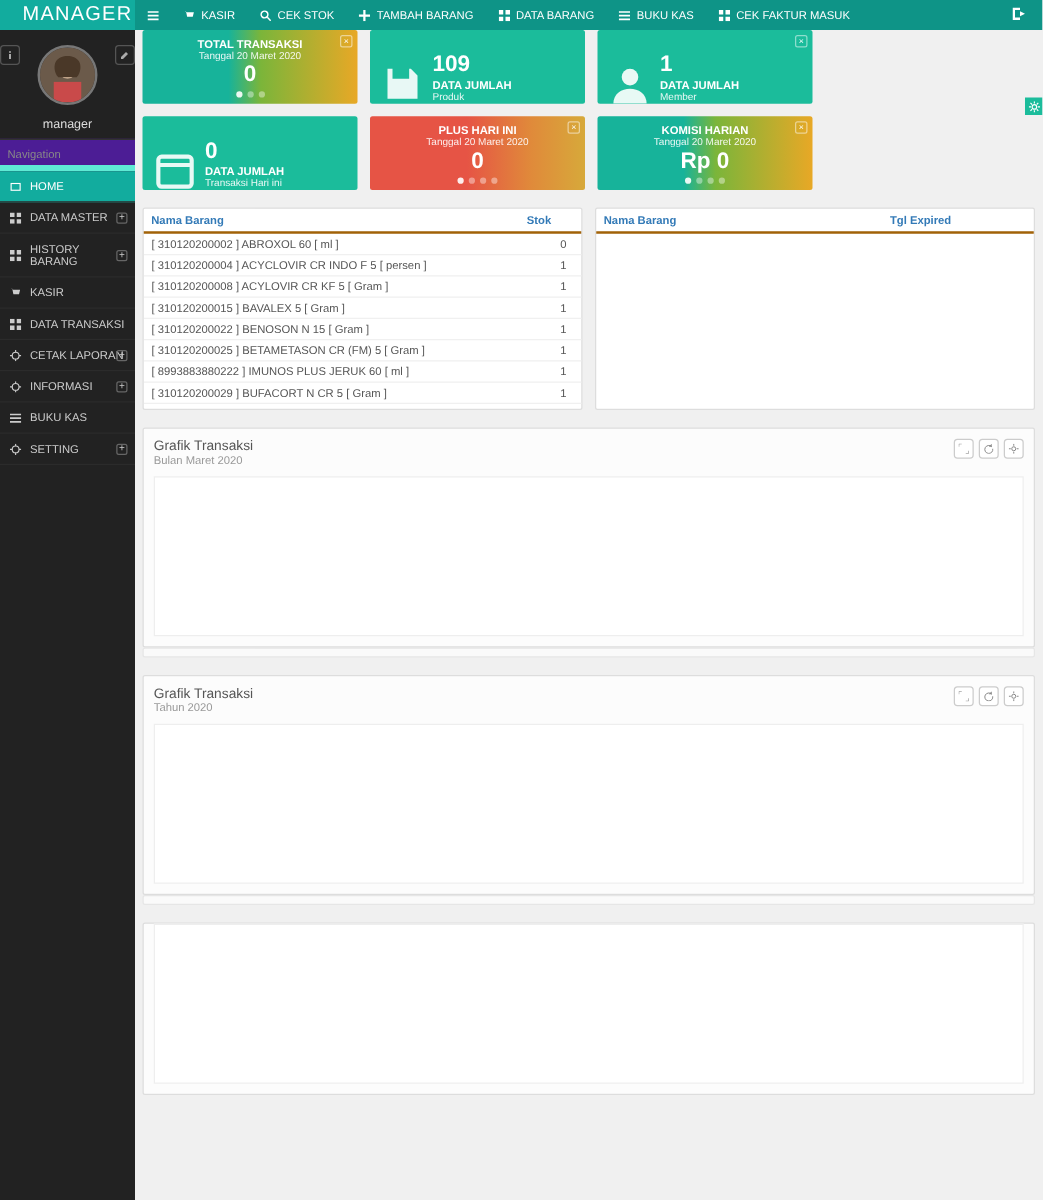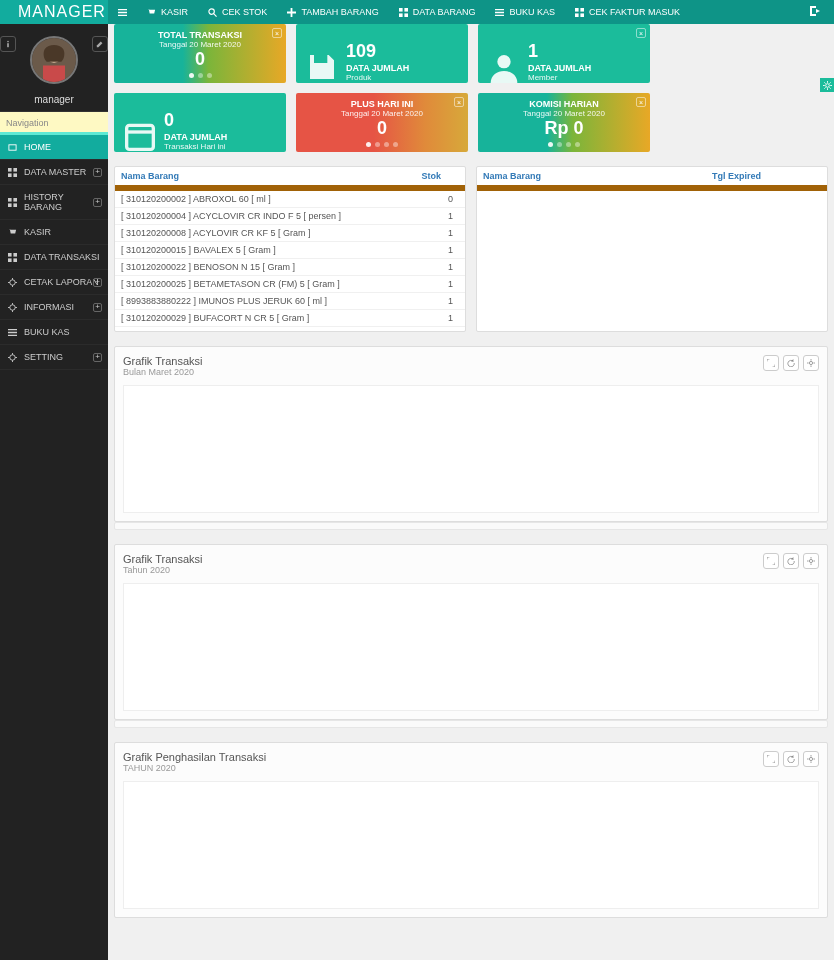--- a/index.html
+++ b/index.html
@@ -12,21 +12,21 @@
 .top-right{margin-left:auto;padding-right:14px;cursor:pointer}
 .layout{display:flex}
 .sidebar{width:108px;background:#222;color:#b8b8b8;min-height:936px}
 .user-block{padding:8px 0 6px;text-align:center}
 .avatar{width:48px;height:48px;border-radius:50%;border:2px solid #777;margin:0 auto 4px;overflow:hidden;background:#3a3a3a}
 .avatar svg{width:100%;height:100%}
 .user-btns{display:flex;justify-content:center;gap:6px;margin-top:4px}
 .user-btn{width:16px;height:16px;border:1px solid #555;border-radius:3px;display:flex;align-items:center;justify-content:center;cursor:pointer}
 .user-btn svg{width:8px;height:8px;fill:#aaa}
 .user-name{font-size:10px;margin-top:6px;color:#ddd}
-.nav-title{font-size:9px;color:#888;padding:6px 6px 4px;border-top:1px solid #333;border-bottom:3px solid #5eead4;background:#fef9c3}
+.nav-title{font-size:9px;color:#888;padding:6px 6px 4px;border-top:1px solid #333;border-bottom:5px solid #5eead4;background:#4c1d95}
 .nav-item{display:flex;align-items:center;padding:7px 8px;font-size:9px;color:#ccc;cursor:pointer;border-bottom:1px solid #2b2b2b;position:relative}
 .nav-item.active{background:#12ac9e;color:#fff}
 .nav-item svg{width:9px;height:9px;margin-right:7px;fill:currentColor;flex-shrink:0}
 .nav-item .expand{position:absolute;right:6px;width:9px;height:9px;border:1px solid #666;border-radius:2px;display:flex;align-items:center;justify-content:center;font-size:8px;line-height:1}
 .main{flex:1;min-width:0}
 .breadcrumb{padding:5px 8px;font-size:9px;color:#888}
 .breadcrumb .sep{margin:0 4px}
 .grid{display:flex;flex-wrap:wrap;gap:10px;padding:0 6px}
 .card{height:59px;border-radius:2px;position:relative;color:#fff;display:flex;align-items:flex-end;padding:0 10px;overflow:hidden}
 .card.w1{width:172px}
@@ -49,21 +49,21 @@
 .dot.on{background:rgba(255,255,255,.9)}
 .clock .time{font-size:22px;font-weight:300;letter-spacing:2px}
 .clock .date{font-size:8px}
 .clock-icons{display:flex;justify-content:space-around;width:100%;margin-top:4px}
 .clock-icons svg{width:10px;height:10px;fill:#fff}
 .row2{margin-top:10px}
 .panel-row{display:flex;gap:10px;padding:0 6px;margin-top:14px}
 .panel{background:#fff;border:1px solid #ddd;border-radius:2px;flex:1;min-width:0}
 .panel-h{padding:6px 8px;font-size:10px;color:#555;border-bottom:1px solid #e5e5e5}
 .tbl{width:100%;font-size:9px}
-.tbl-head{display:flex;font-weight:bold;color:#337ab7;padding:4px 6px;border-bottom:6px solid #a16207}
+.tbl-head{display:flex;font-weight:bold;color:#337ab7;padding:4px 6px;border-bottom:2px solid #a16207}
 .tbl-head .c2{margin-left:auto;padding-right:18px}
 .tbl-body{max-height:140px;overflow-y:scroll}
 .tbl-row{display:flex;padding:3px 6px;border-bottom:1px solid #f0f0f0;color:#555}
 .tbl-row .c2{margin-left:auto;padding-right:6px}
 .chart-panel{margin:14px 6px 0;background:#fcfcfc;border:1px solid #ddd;border-radius:2px}
 .chart-head{display:flex;align-items:flex-start;padding:8px}
 .chart-title{font-size:11px;color:#555}
 .chart-sub{font-size:9px;color:#999}
 .chart-tools{margin-left:auto;display:flex;gap:4px}
 .tool-btn{width:16px;height:16px;border:1px solid #ccc;border-radius:3px;background:#fff;display:flex;align-items:center;justify-content:center;cursor:pointer}
@@ -431,43 +431,18 @@
                   <circle cx="5" cy="5" r="2" fill="none" stroke="#888"></circle>
                   <path d="M5 0v2M5 8v2M0 5h2M8 5h2" stroke="#888"></path>
                 </svg>
               </div>
             </div>
           </div>
           <div class="chart-body"></div>
         </div>
         <div class="thin-scroll"></div>
         <div class="chart-panel">
-          <div class="chart-head">
-            <div>
-              <div class="chart-title">Grafik Penghasilan Transaksi</div>
-              <div class="chart-sub">TAHUN 2020</div>
-            </div>
-            <div class="chart-tools">
-              <div class="tool-btn">
-                <svg viewBox="0 0 10 10">
-                  <path d="M0 0h3M0 0v3M10 10H7M10 10V7" stroke="#888" fill="none"></path>
-                </svg>
-              </div>
-              <div class="tool-btn">
-                <svg viewBox="0 0 10 10">
-                  <path d="M8 3A4 4 0 1 0 9 5" stroke="#888" fill="none"></path>
-                  <path d="M8 0v3H5z"></path>
-                </svg>
-              </div>
-              <div class="tool-btn">
-                <svg viewBox="0 0 10 10">
-                  <circle cx="5" cy="5" r="2" fill="none" stroke="#888"></circle>
-                  <path d="M5 0v2M5 8v2M0 5h2M8 5h2" stroke="#888"></path>
-                </svg>
-              </div>
-            </div>
-          </div>
           <div class="chart-body"></div>
         </div>
       </div>
 
   </div>
 </div>
 
 </body></html>

